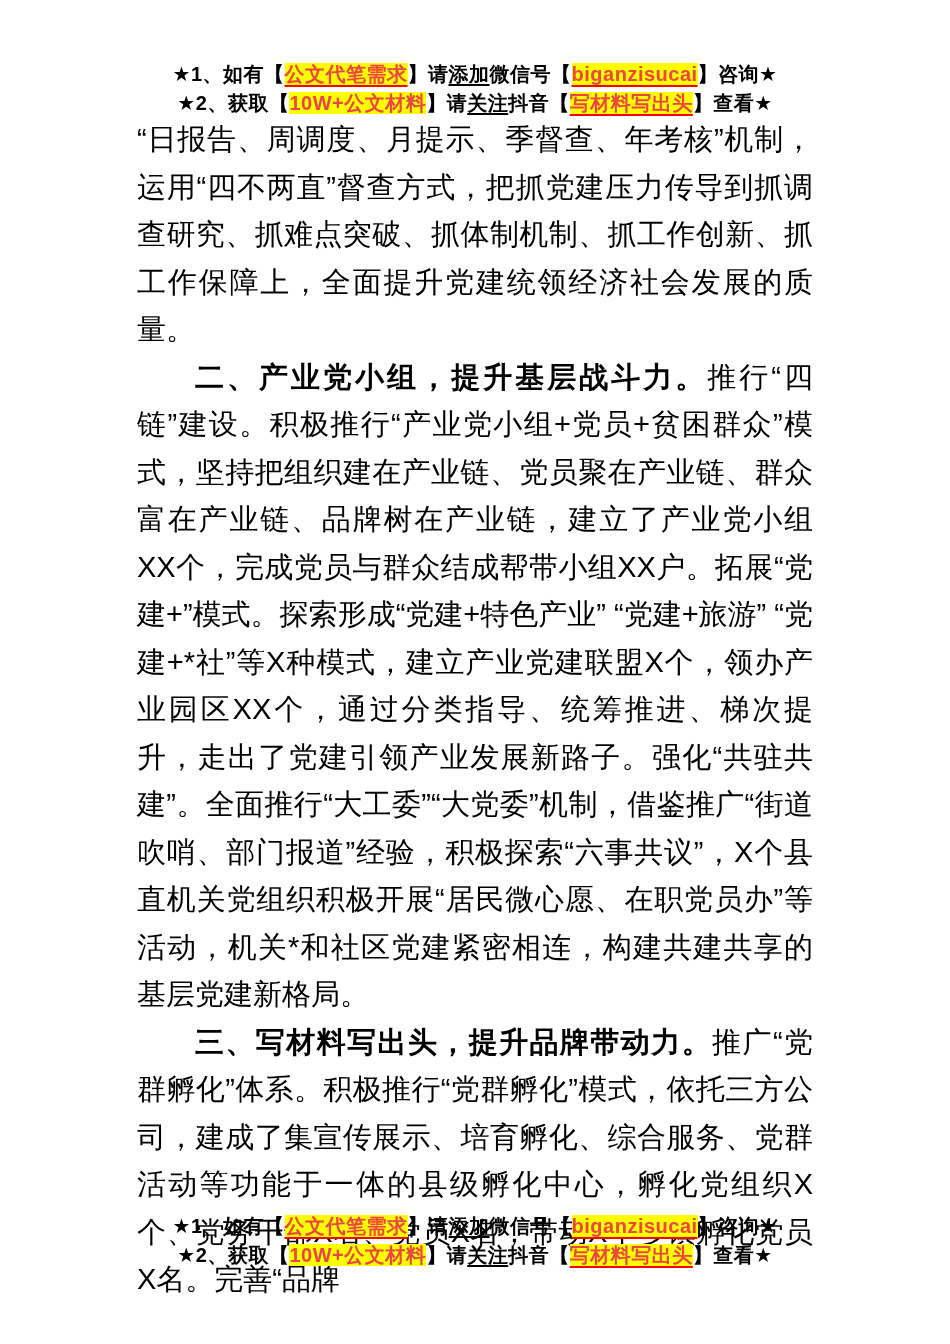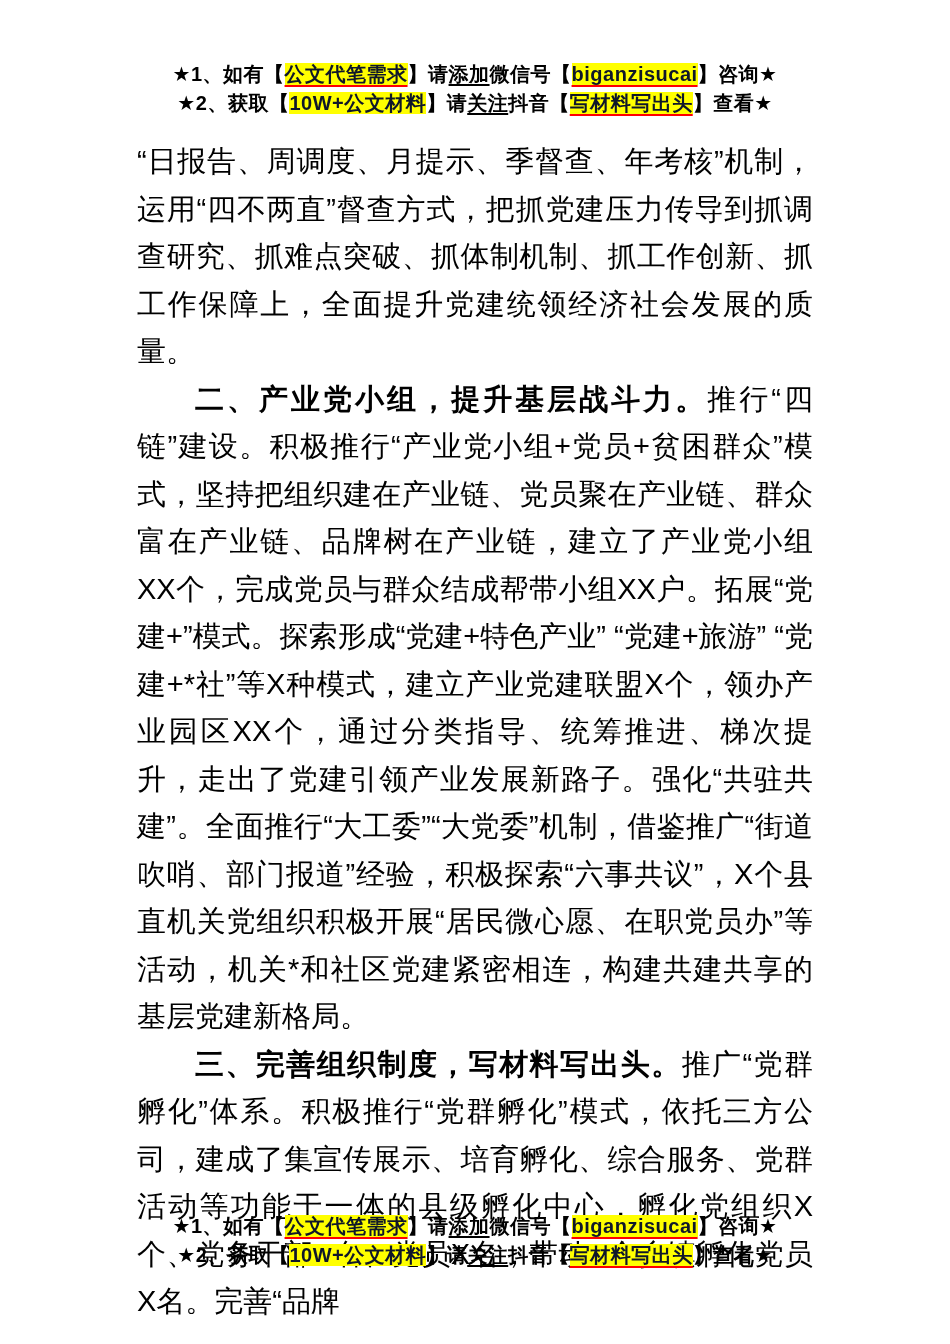--- a/index.html
+++ b/index.html
@@ -25,41 +25,41 @@
     font-weight: 700;
     font-size: 20px;
     line-height: 29px;
     color: #000000;
     letter-spacing: 0.5px;
   }
   .ad-top    { top: 60px; }
   .ad-bottom { top: 1212px; }
   .hl {
     background: #ffff00;
-    color: #0f172a;
+    color: #ef4444;
   }
   .u-red {
     text-decoration: underline;
     text-decoration-color: #ff0000;
     text-decoration-thickness: 2px;
     text-underline-offset: 4px;
   }
   .u-black {
     text-decoration: underline;
     text-decoration-color: #000000;
     text-decoration-thickness: 2px;
     text-underline-offset: 3px;
     margin-top: 48px;
   }
   
   .doc-body {
     position: absolute;
     left: 137px;
     width: 676px;
-    top: 138px;
+    top: 116px;
     font-size: 29px;
     line-height: 47.5px;
     text-align: justify;
     color: #000000;
   }
   .para {
     margin: 0;
     padding: 0;
   }
   .para.indent {
@@ -75,21 +75,21 @@
 <div class="page">
 
   <div class="ad ad-top">
     <div class="ad-line"><span>★1、如有【</span><span class="hl u-red">公文代笔需求</span><span>】请</span><span class="u-black">添加</span><span>微信号【</span><span class="hl u-red">biganzisucai</span><span>】咨询★</span></div>
     <div class="ad-line"><span>★2、获取【</span><span class="hl">10W+公文材料</span><span>】请</span><span class="u-black">关注</span><span>抖音【</span><span class="hl u-red">写材料写出头</span><span>】查看★</span></div>
   </div>
 
   <div class="doc-body">
     <p class="para"><span class="lead"></span><span>“日报告、周调度、月提示、季督查、年考核”机制，运用“四不两直”督查方式，把抓党建压力传导到抓调查研究、抓难点突破、抓体制机制、抓工作创新、抓工作保障上，全面提升党建统领经济社会发展的质量。</span></p>
     <p class="para indent"><span class="lead">二、产业党小组，提升基层战斗力。</span><span>推行“四链”建设。积极推行“产业党小组+党员+贫困群众”模式，坚持把组织建在产业链、党员聚在产业链、群众富在产业链、品牌树在产业链，建立了产业党小组XX个，完成党员与群众结成帮带小组XX户。拓展“党建+”模式。探索形成“党建+特色产业” “党建+旅游” “党建+*社”等X种模式，建立产业党建联盟X个，领办产业园区XX个，通过分类指导、统筹推进、梯次提升，走出了党建引领产业发展新路子。强化“共驻共建”。全面推行“大工委”“大党委”机制，借鉴推广“街道吹哨、部门报道”经验，积极探索“六事共议”，X个县直机关党组织积极开展“居民微心愿、在职党员办”等活动，机关*和社区党建紧密相连，构建共建共享的基层党建新格局。</span></p>
-    <p class="para indent"><span class="lead">三、完善组织制度，写材料写出头。</span><span>推广“党群孵化”体系。积极推行“党群孵化”模式，依托三方公司，建成了集宣传展示、培育孵化、综合服务、党群活动等功能于一体的县级孵化中心，孵化党组织X个、党务干部X名、党员X名，带动X个乡镇孵化党员X名。完善“品牌</span></p>
+    <p class="para indent"><span class="lead">三、写材料写出头，提升品牌带动力。</span><span>推广“党群孵化”体系。积极推行“党群孵化”模式，依托三方公司，建成了集宣传展示、培育孵化、综合服务、党群活动等功能于一体的县级孵化中心，孵化党组织X个、党务干部X名、党员X名，带动X个乡镇孵化党员X名。完善“品牌</span></p>
   </div>
 
   <div class="ad ad-bottom">
     <div class="ad-line"><span>★1、如有【</span><span class="hl u-red">公文代笔需求</span><span>】请</span><span class="u-black">添加</span><span>微信号【</span><span class="hl u-red">biganzisucai</span><span>】咨询★</span></div>
     <div class="ad-line"><span>★2、获取【</span><span class="hl">10W+公文材料</span><span>】请</span><span class="u-black">关注</span><span>抖音【</span><span class="hl u-red">写材料写出头</span><span>】查看★</span></div>
   </div>
 
 </div>
 
 </body></html>

